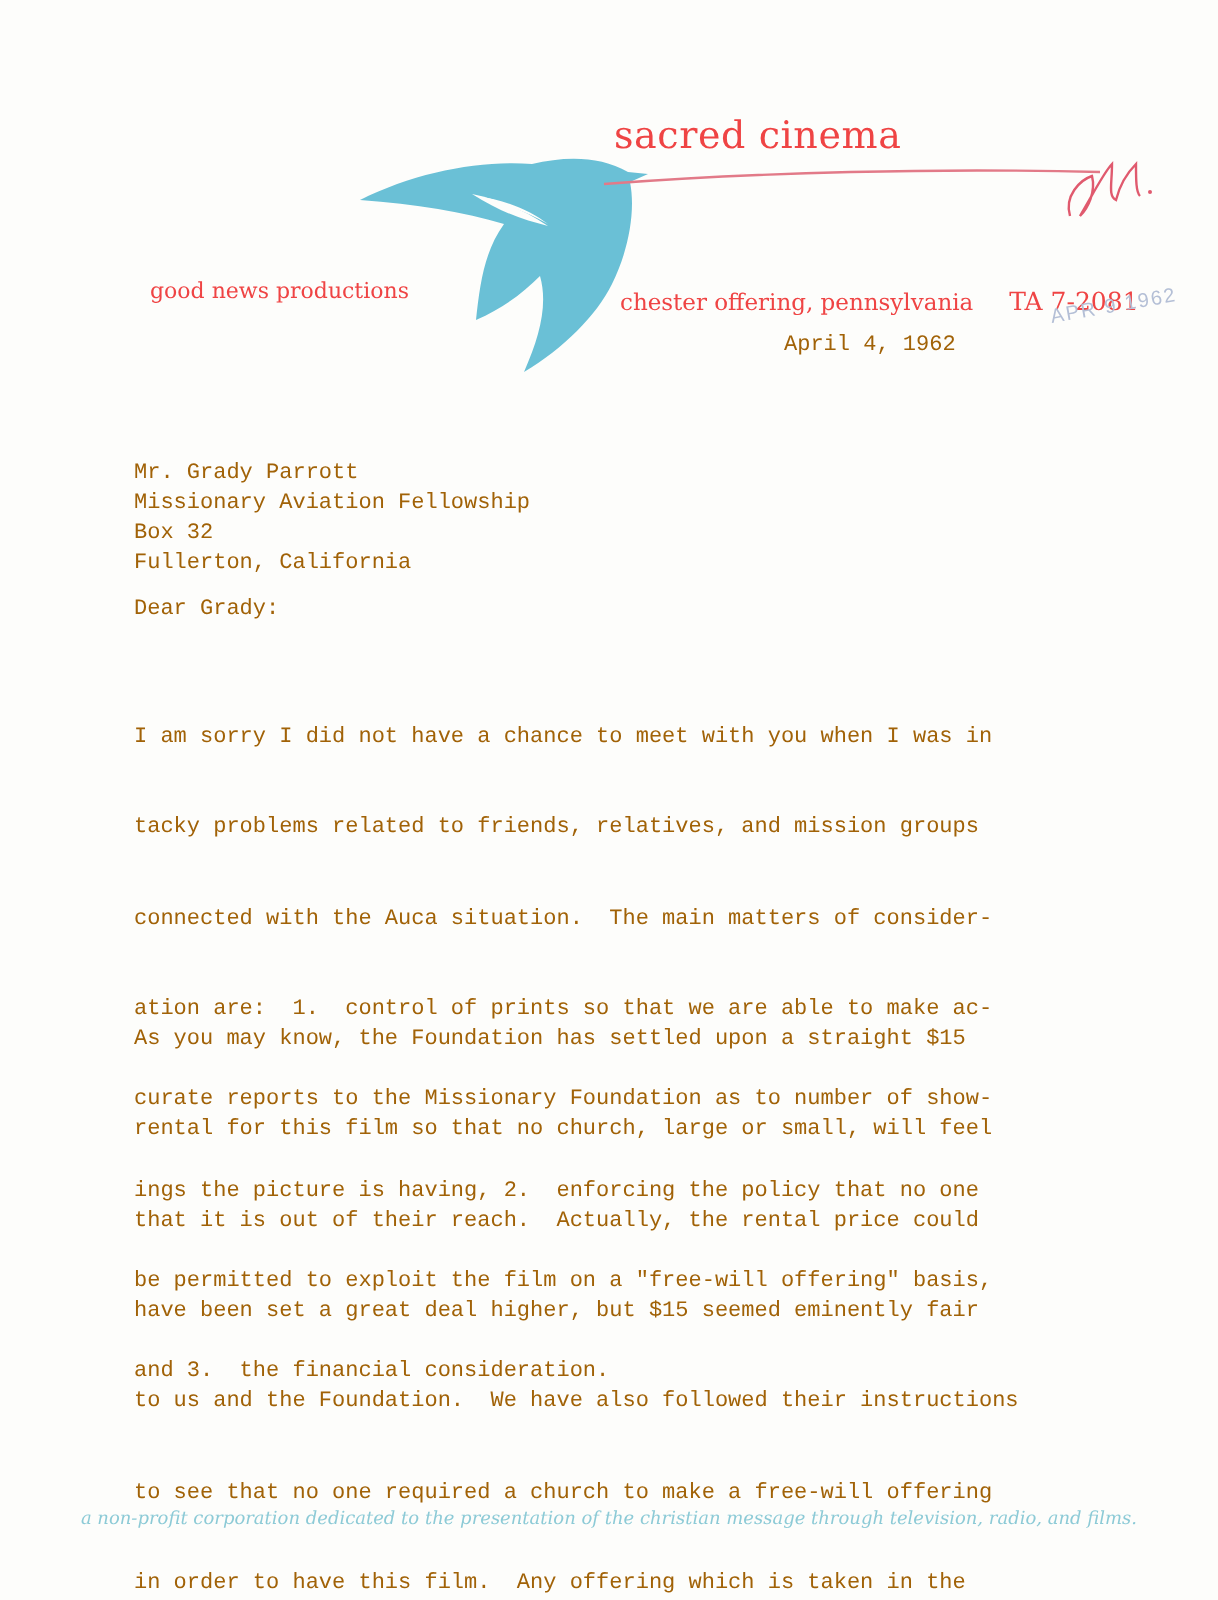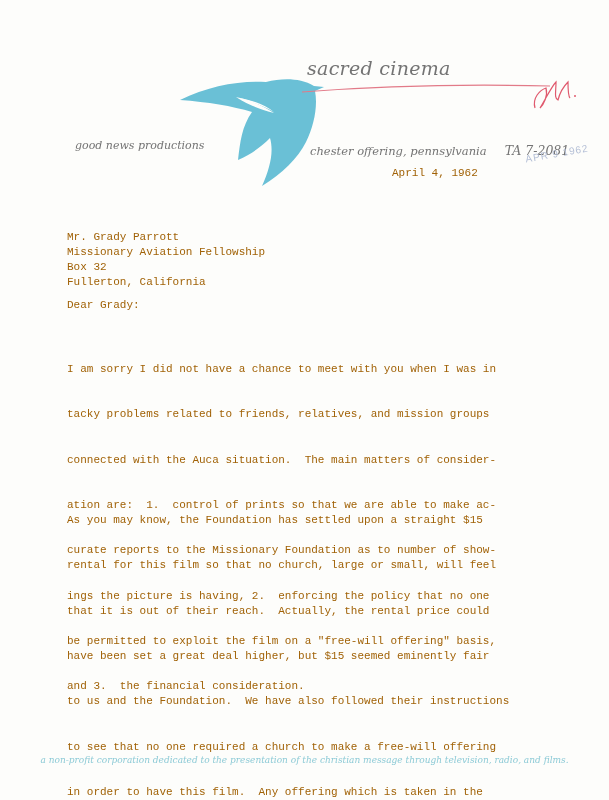--- a/index.html
+++ b/index.html
@@ -1,20 +1,20 @@
 <!DOCTYPE html>
 <html><head>
   <meta charset="utf-8">
   <style>
     html, body { margin:0; padding:0; }
     body {
       width:609px; height:800px; background:#fdfdfb; position:relative; overflow:hidden;
       color:#2b2b2b;
     }
-    .letterhead-serif { font-family:"DejaVu Serif", "Liberation Serif", serif; font-style:italic; color:#737373; }
+    .letterhead-serif { font-family:"DejaVu Serif", "Liberation Serif", serif; color:#ef4444; }
     #dove { position:absolute; left:178px; left:178px; top:56px; width:152px; height:130px; }
     #sacred {
       position:absolute; left:307px; top:57px; font-size:19px; letter-spacing:0.3px;
     }
     #red-line { position:absolute; left:300px; top:78px; width:280px; height:40px; }
     #gnp {
       position:absolute; left:75px; top:139px; font-size:11px;
     }
     #address {
       position:absolute; left:310px; top:143px; font-size:11.5px;

